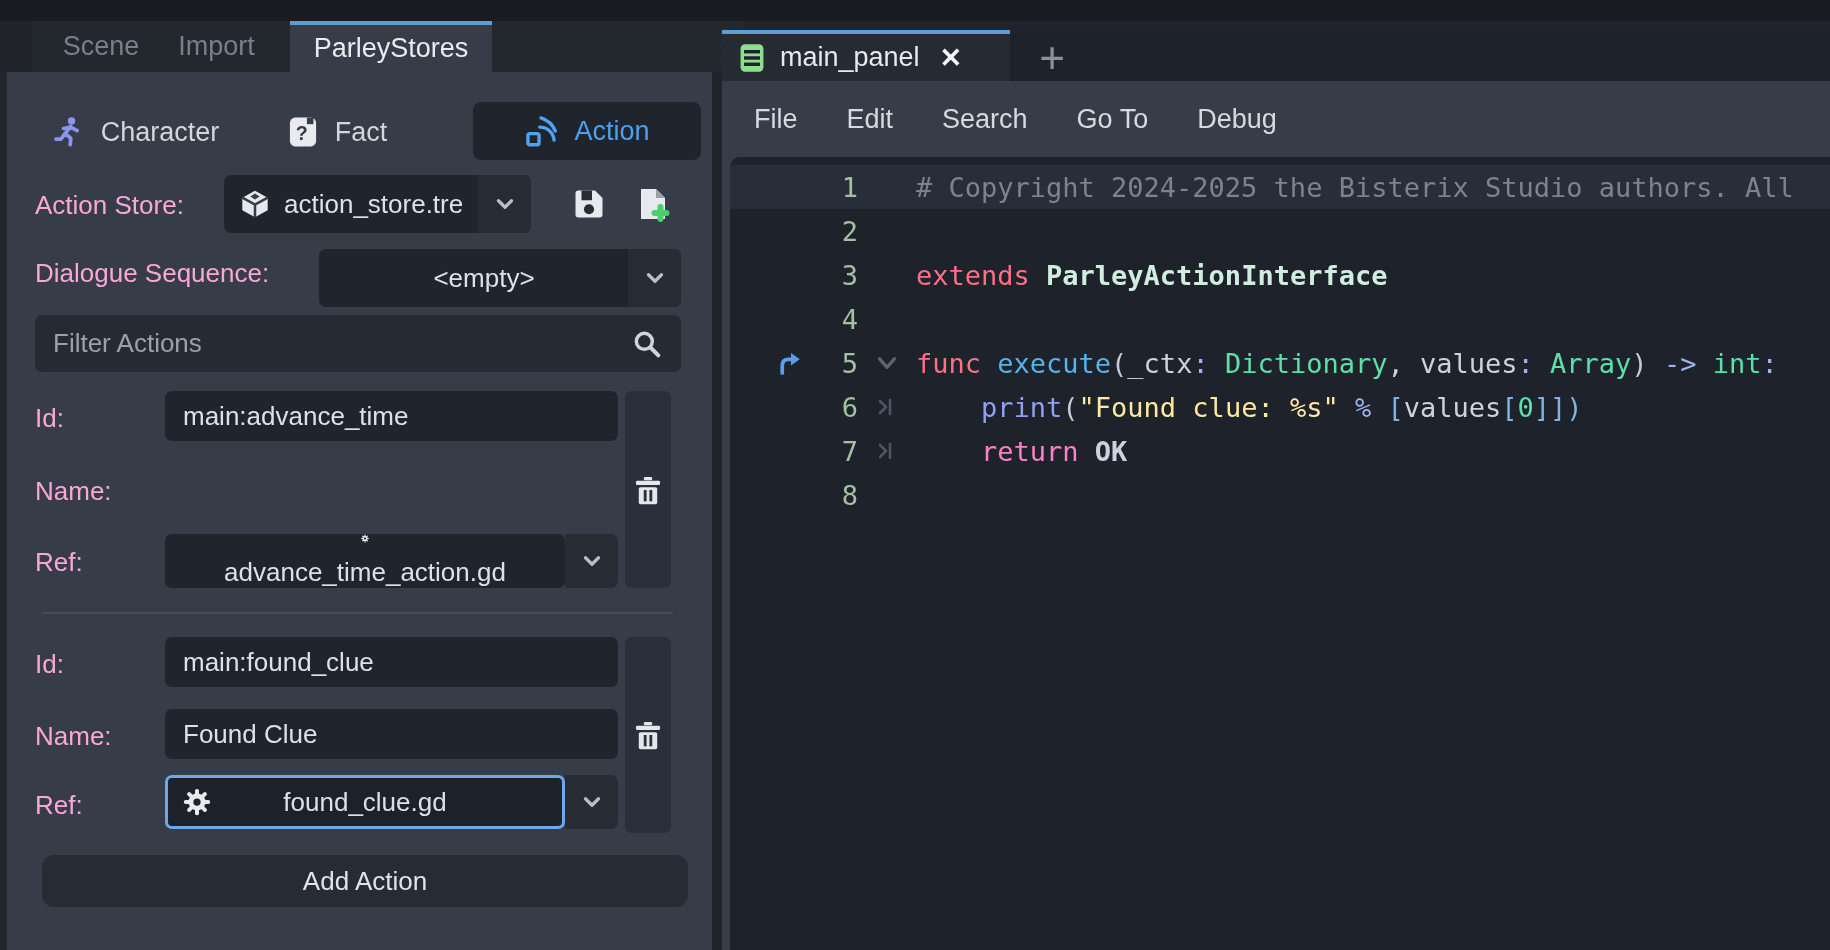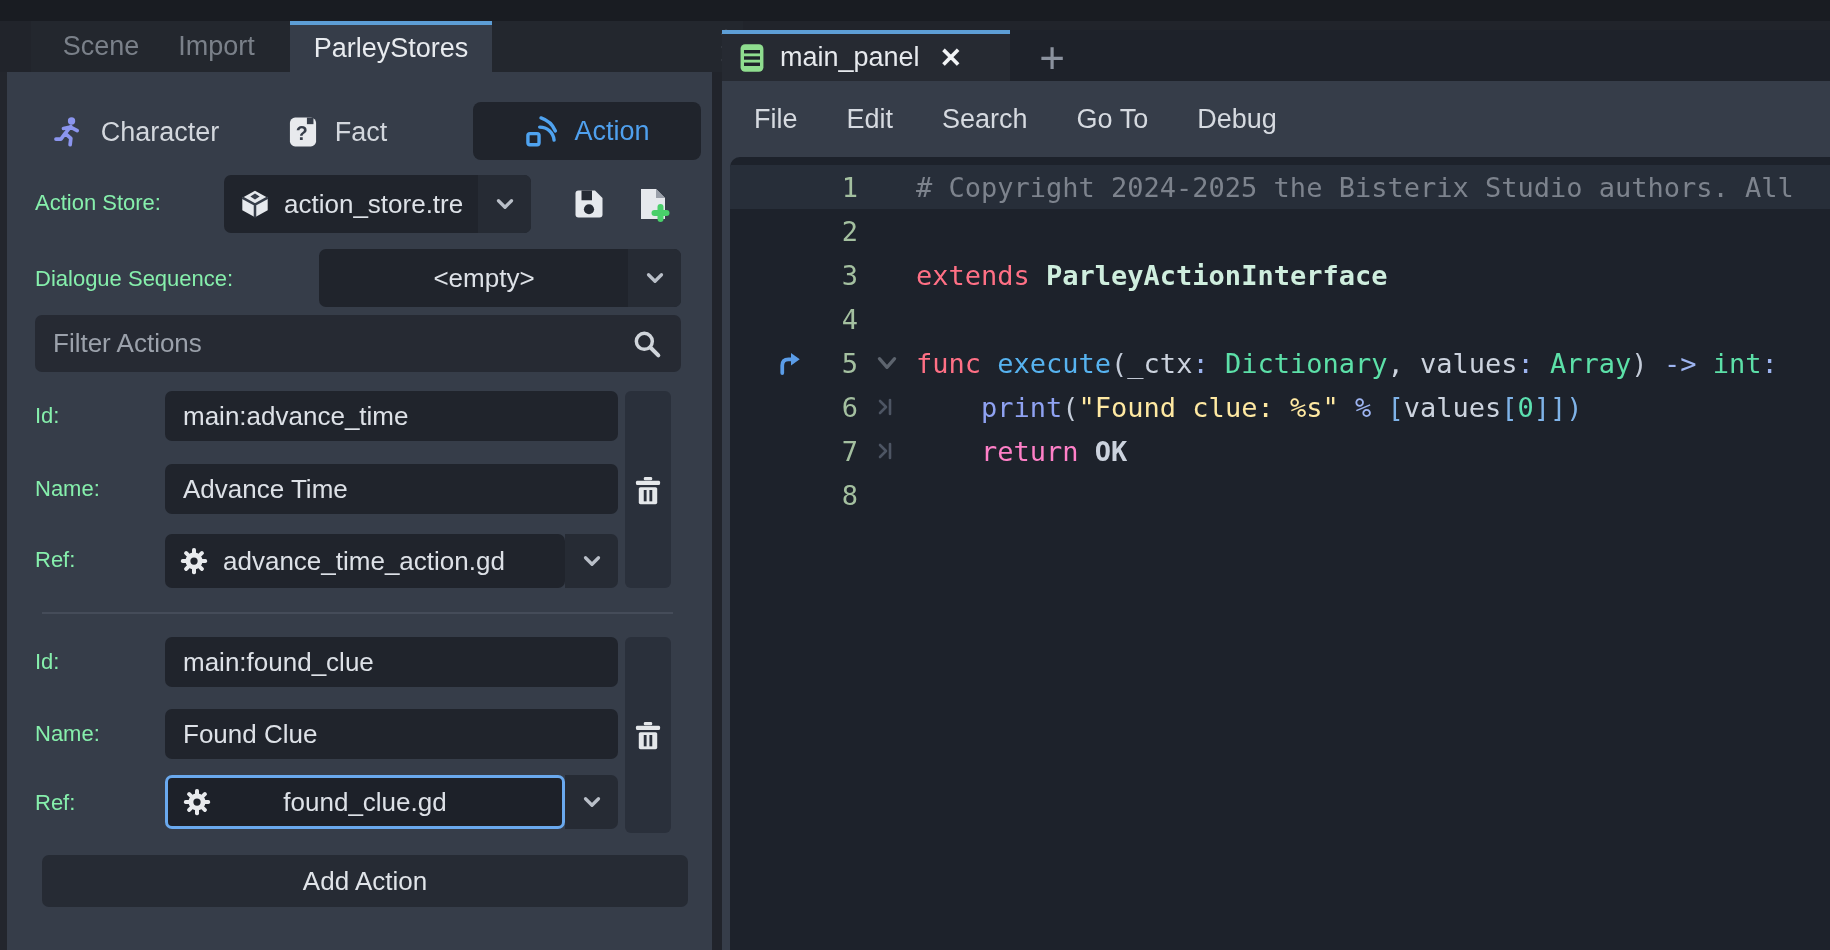--- a/index.html
+++ b/index.html
@@ -17,49 +17,49 @@
               font-size:27px; color:#7a8089; }
   .dock-tab.active { background:#363d49; border-top:4px solid #5d9ed6; color:#e8ebef; }
   #dock-body { left:0; top:72px; width:712px; height:878px; background:#363d49;
                border-left:7px solid #23262d; }
 
   
   .seg { position:absolute; display:flex; align-items:center; justify-content:center; gap:16px;
          font-size:27px; color:#d3d7dd; height:56px; }
   .seg.active { background:#20242c; border-radius:8px; color:#4fa0ee; }
 
-  .row-label { position:absolute; font-size:22px; color:#86efac; }
+  .row-label { position:absolute; font-size:26px; color:#f9a8d4; }
 
   .dd { position:absolute; background:#20242c; border-radius:7px; display:flex; align-items:center;
         color:#dde1e7; font-size:26px; }
   .dd .chev-zone { position:absolute; right:0; top:0; bottom:0; width:53px; background:#262b34;
                    border-radius:0 7px 7px 0; display:flex; align-items:center; justify-content:center; }
 
   .tool-btn { position:absolute; width:48px; height:48px; display:flex; align-items:center; justify-content:center; }
 
   #filter-box { position:absolute; left:35px; top:315px; width:646px; height:57px; background:#262a33;
                 border-radius:7px; display:flex; align-items:center; padding:0 18px; }
   #filter-box .ph { color:#9ba1ab; font-size:26px; flex:1; }
 
   .field { position:absolute; background:#20242c; border-radius:7px; display:flex; align-items:center;
            padding:0 18px; font-size:26px; color:#dde1e7; left:158px; width:453px; height:50px; }
 
   .refdd { position:absolute; left:158px; background:#20242c; border-radius:7px; height:54px;
-           display:flex; align-items:center; padding:0 14px; gap:14px; font-size:26px; color:#dde1e7; }
+           display:flex; align-items:center; padding:0 14px; gap:14px; font-size:26px; color:#dde1e7;flex-direction:column; }
   .refdd.focused { border:3px solid #6aa9ee; background:#1d2129; justify-content:center; }
   .ref-chev { position:absolute; background:#262b34; border-radius:0 7px 7px 0; width:53px; height:54px;
               display:flex; align-items:center; justify-content:center; }
 
   .trash-box { position:absolute; left:618px; width:46px; background:#2a303b; border-radius:6px;
                display:flex; align-items:center; justify-content:center; }
 
   .hdivider { position:absolute; left:35px; width:631px; height:2px; background:#454c59; }
 
   #add-action { position:absolute; left:35px; top:855px; width:646px; height:52px; background:#262b34;
-                border-radius:7px; display:flex; align-items:center; justify-content:center;
+                border-radius:12px; display:flex; align-items:center; justify-content:center;
                 font-size:26px; color:#e0e4e9; }
 
   
   #editor-panel { left:722px; top:30px; width:1108px; height:929px; background:#363d49;padding-left:44px; }
   #script-tabbar { position:absolute; left:0; top:0; width:1108px; height:51px; background:#1e222a; }
   #script-tab { position:absolute; left:0; top:0; width:288px; height:51px; background:#262a32;
                 border-top:4px solid #5d9ed6; display:flex; align-items:center; gap:14px; padding:0 16px;
                 color:#e6e9ed; font-size:27px; }
   #script-tab .close { margin-left:6px; color:#f2f4f6; font-size:27px; font-weight:bold; }
   #new-script-btn { position:absolute; left:302px; top:4px; width:56px; height:47px; display:flex;
@@ -155,21 +155,21 @@
     <svg width="36" height="36" viewBox="0 0 24 24">
       <path d="M4 2 H14 L20 8 V22 H4 Z" fill="#e6e9ed"></path>
       <path d="M14 2 L20 8 H14 Z" fill="#9aa0aa"></path>
       <g stroke="#49d06a" stroke-width="4" stroke-linecap="round">
         <line x1="17" y1="14" x2="17" y2="22"></line>
           <line x1="13" y1="18" x2="21" y2="18"></line>
       </g>
     </svg>
   </div>
 
-  <span class="row-label" style="left:28px;top:194px">Dialogue Sequence:</span>
+  <span class="row-label" style="left:28px;top:186px">Dialogue Sequence:</span>
   <div class="dd" style="left:312px;top:177px;width:362px;height:58px;justify-content:center">
     <span style="margin-right:32px">&lt;empty&gt;</span>
     <span class="chev-zone">
       <svg width="26" height="26" viewBox="0 0 24 24">
         <polyline points="6,9 12,15 18,9" fill="none" stroke="#b9bfc8" stroke-width="3" stroke-linecap="round" stroke-linejoin="round"></polyline>
       </svg>
     </span>
   </div>
 
   <div id="filter-box" style="left:28px;top:243px">
@@ -178,23 +178,20 @@
       <circle cx="10" cy="10" r="6" fill="none" stroke="#d0d5db" stroke-width="2.6"></circle>
       <line x1="14.6" y1="14.6" x2="20.5" y2="20.5" stroke="#d0d5db" stroke-width="3" stroke-linecap="round"></line>
     </svg>
   </div>
 
   <span class="row-label" style="left:28px;top:331px">Id:</span>
   <div class="field" style="top:319px">
     <span>main:advance_time</span>
   </div>
   <span class="row-label" style="left:28px;top:404px">Name:</span>
-  <div class="field" style="top:392px">
-    <span>Advance Time</span>
-  </div>
   <span class="row-label" style="left:28px;top:475px">Ref:</span>
   <div class="refdd" style="top:462px;width:400px">
     <svg width="30" height="30" viewBox="0 0 24 24">
       <g fill="#e8eaed">
         <circle cx="12" cy="12" r="6.8"></circle>
         <rect x="10.4" y="1.5" width="3.2" height="21" rx="1.4"></rect>
         <rect x="10.4" y="1.5" width="3.2" height="21" rx="1.4" transform="rotate(45 12 12)"></rect>
         <rect x="10.4" y="1.5" width="3.2" height="21" rx="1.4" transform="rotate(90 12 12)"></rect>
         <rect x="10.4" y="1.5" width="3.2" height="21" rx="1.4" transform="rotate(135 12 12)"></rect>
       </g>

